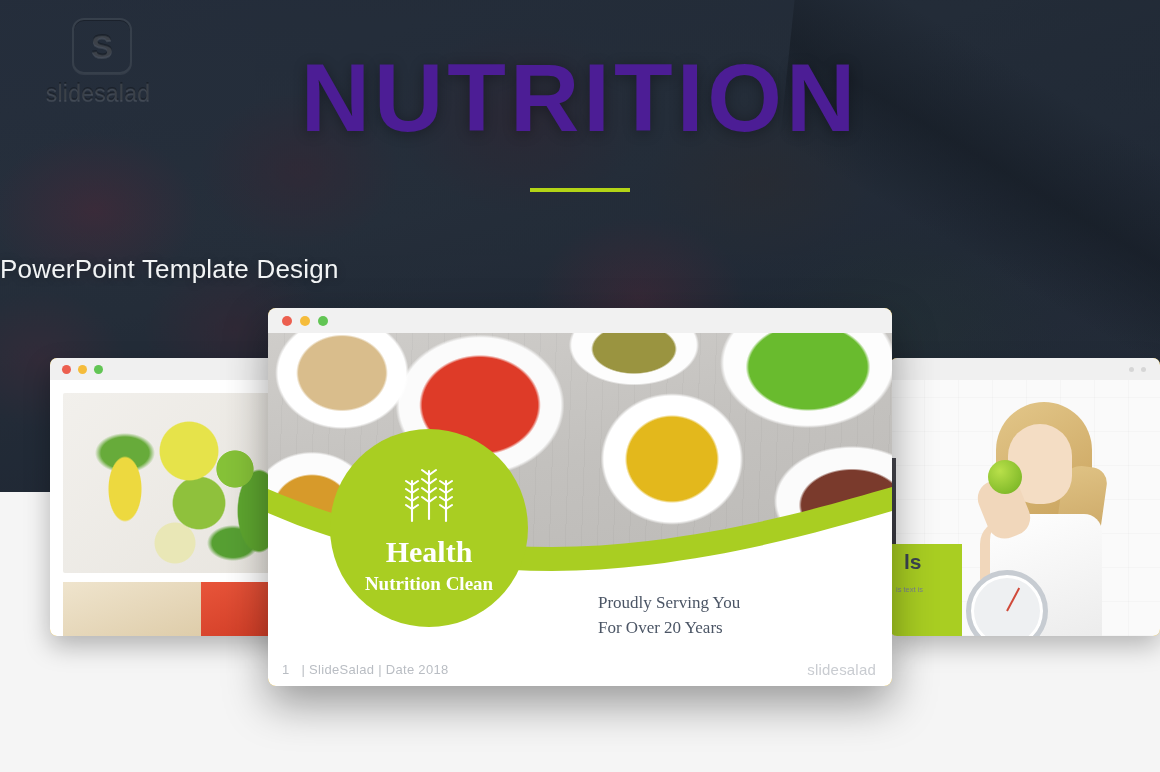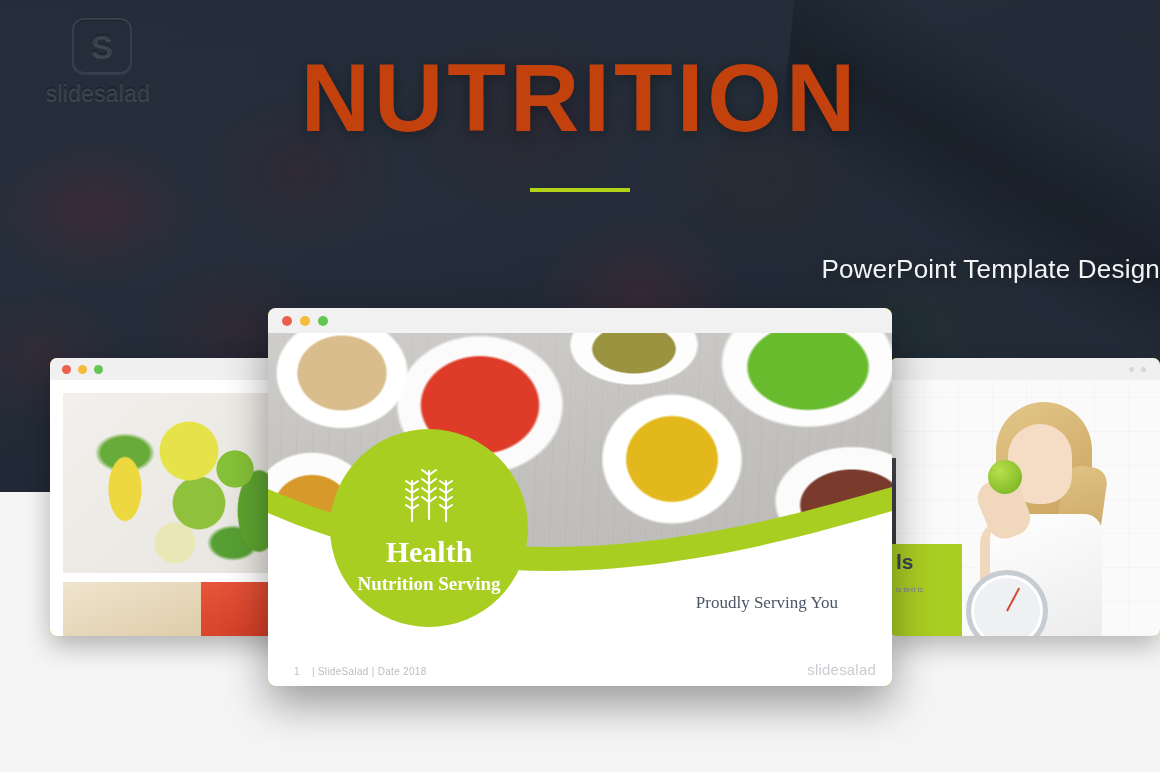--- a/index.html
+++ b/index.html
@@ -62,35 +62,35 @@
   .brand-word {
     position:absolute; left:0; top:62px; width:140px; text-align:center;
     font-size:23px; letter-spacing:.2px; font-weight:400;
     color:rgba(255,255,255,.05);
     text-shadow:0 1px 0 rgba(255,255,255,.10), 0 -1px 0 rgba(0,0,0,.28);
   }
 
   
   .hero-title {
     position:absolute; left:0; top:48px; width:1160px; text-align:center;
-    font-size:96px; font-weight:700; letter-spacing:4px; color:#c2410c;
+    font-size:96px; font-weight:700; letter-spacing:4px; color:#4c1d95;
     line-height:1.05;
     text-shadow:0 2px 14px rgba(0,0,0,.32);
   }
   .hero-rule {
     position:absolute; left:530px; top:188px; width:100px; height:4px;
     background:#b3d416;
   }
   .hero-sub1 {
     position:absolute; left:0; top:205px; width:1160px; text-align:center;
     font-size:37px; font-weight:400; color:#c8dd1e; letter-spacing:.3px;
     text-shadow:0 1px 8px rgba(0,0,0,.26);
   }
   .hero-sub2 {
-    position:absolute; left:0; top:254px; width:1160px; text-align:right;
+    position:absolute; left:0; top:254px; width:1160px; text-align:left;
     font-size:26px; font-weight:400; color:#f2f4f5; letter-spacing:.2px;
     text-shadow:0 1px 8px rgba(0,0,0,.26);
   }
 
   
   .win { position:absolute; background:#eab308; border-radius:7px; overflow:hidden; }
   .win-bar { height:22px; background:#f0f0f0; display:flex; align-items:center; padding-left:12px; gap:7px; }
   .dot { width:9px; height:9px; border-radius:50%; }
   .dot.r { background:#ec5f4f; } .dot.y { background:#f5bc3b; } .dot.g { background:#62c554; }
 
@@ -141,21 +141,21 @@
     background:
       repeating-linear-gradient(0deg, rgba(0,0,0,.018) 0 1px, rgba(0,0,0,0) 1px 34px),
       repeating-linear-gradient(90deg, rgba(0,0,0,.018) 0 1px, rgba(0,0,0,0) 1px 34px),
       #fafafa;
     overflow:hidden;
   }
   .rs-green {
     position:absolute; left:0; bottom:0; width:72px; height:92px; background:#a9ce22;
   }
   .rs-head {
-    position:absolute; left:6px; bottom:62px; font-size:21px; font-weight:700; color:#3b4450;
+    position:absolute; left:14px; bottom:62px; font-size:21px; font-weight:700; color:#3b4450;
   }
   .rs-sub {
     position:absolute; left:6px; bottom:42px; font-size:7.5px; color:#7a838f;margin-top:13px;
   }
   .rs-person {
     position:absolute; left:54px; top:14px; width:190px; height:242px;
   }
   .rs-hair {
     position:absolute; left:52px; top:8px; width:96px; height:120px;
     background:linear-gradient(150deg,#e3c78a,#c9a25c); border-radius:48px 48px 40px 40px;
@@ -239,25 +239,25 @@
     position:absolute; left:62px; top:96px; width:198px; height:198px;
     border-radius:50%; background:#a9ce22; z-index:3;
     display:flex; flex-direction:column; align-items:center; justify-content:center;
     color:#fff;
   }
   .cs-wheat { width:64px; height:62px; margin-bottom:12px; }
   .cs-logo-h1 { font-family:"Liberation Serif", serif; font-size:30px; font-weight:700; line-height:1; margin-bottom:7px; }
   .cs-logo-h2 { font-family:"Liberation Serif", serif; font-size:19px; font-weight:700; line-height:1; }
 
   .cs-tag {
-    position:absolute; left:330px; top:258px; width:240px; text-align:right;
+    position:absolute; left:330px; top:258px; width:240px; text-align:left;
     font-family:"Liberation Serif", serif; font-size:17px; color:#4b5565; line-height:1.45;
   }
   .cs-footer {
-    position:absolute; left:14px; bottom:9px; font-size:10px; color:#b9bdc3; letter-spacing:.3px;margin-left:12px;
+    position:absolute; left:14px; bottom:9px; font-size:13px; color:#b9bdc3; letter-spacing:.3px;
   }
   .cs-footer .num { margin-right:12px; }
   .cs-watermark {
     position:absolute; right:16px; bottom:8px; font-size:15px; color:#c9ccd1; letter-spacing:.2px;
   }
 
   
   .tagline {
     position:absolute; left:0; top:713px; width:1160px; text-align:center;
     font-size:32px; color:#2b3444; font-weight:400; letter-spacing:.3px;
@@ -357,25 +357,26 @@
             <path d="M15 38 l-6 -4 M15 38 l6 -4"></path>
             <path d="M15 46 l-6 -4 M15 46 l6 -4"></path>
             <line x1="49" y1="18" x2="49" y2="58"></line>
             <path d="M49 22 l-6 -4 M49 22 l6 -4"></path>
             <path d="M49 30 l-6 -4 M49 30 l6 -4"></path>
             <path d="M49 38 l-6 -4 M49 38 l6 -4"></path>
             <path d="M49 46 l-6 -4 M49 46 l6 -4"></path>
           </g>
         </svg>
         <div class="cs-logo-h1">Health</div>
-        <div class="cs-logo-h2">Nutrition Serving</div>
+        <div class="cs-logo-h2">Nutrition Clean</div>
       </div>
 
       <div class="cs-tag">
         <div>Proudly Serving You</div>
+        <div>For Over 20 Years</div>
       </div>
 
       <div class="cs-footer">
         <span class="num">1</span><span>| SlideSalad | Date 2018</span>
       </div>
       <div class="cs-watermark">slidesalad</div>
     </div>
   </div>
 
 

